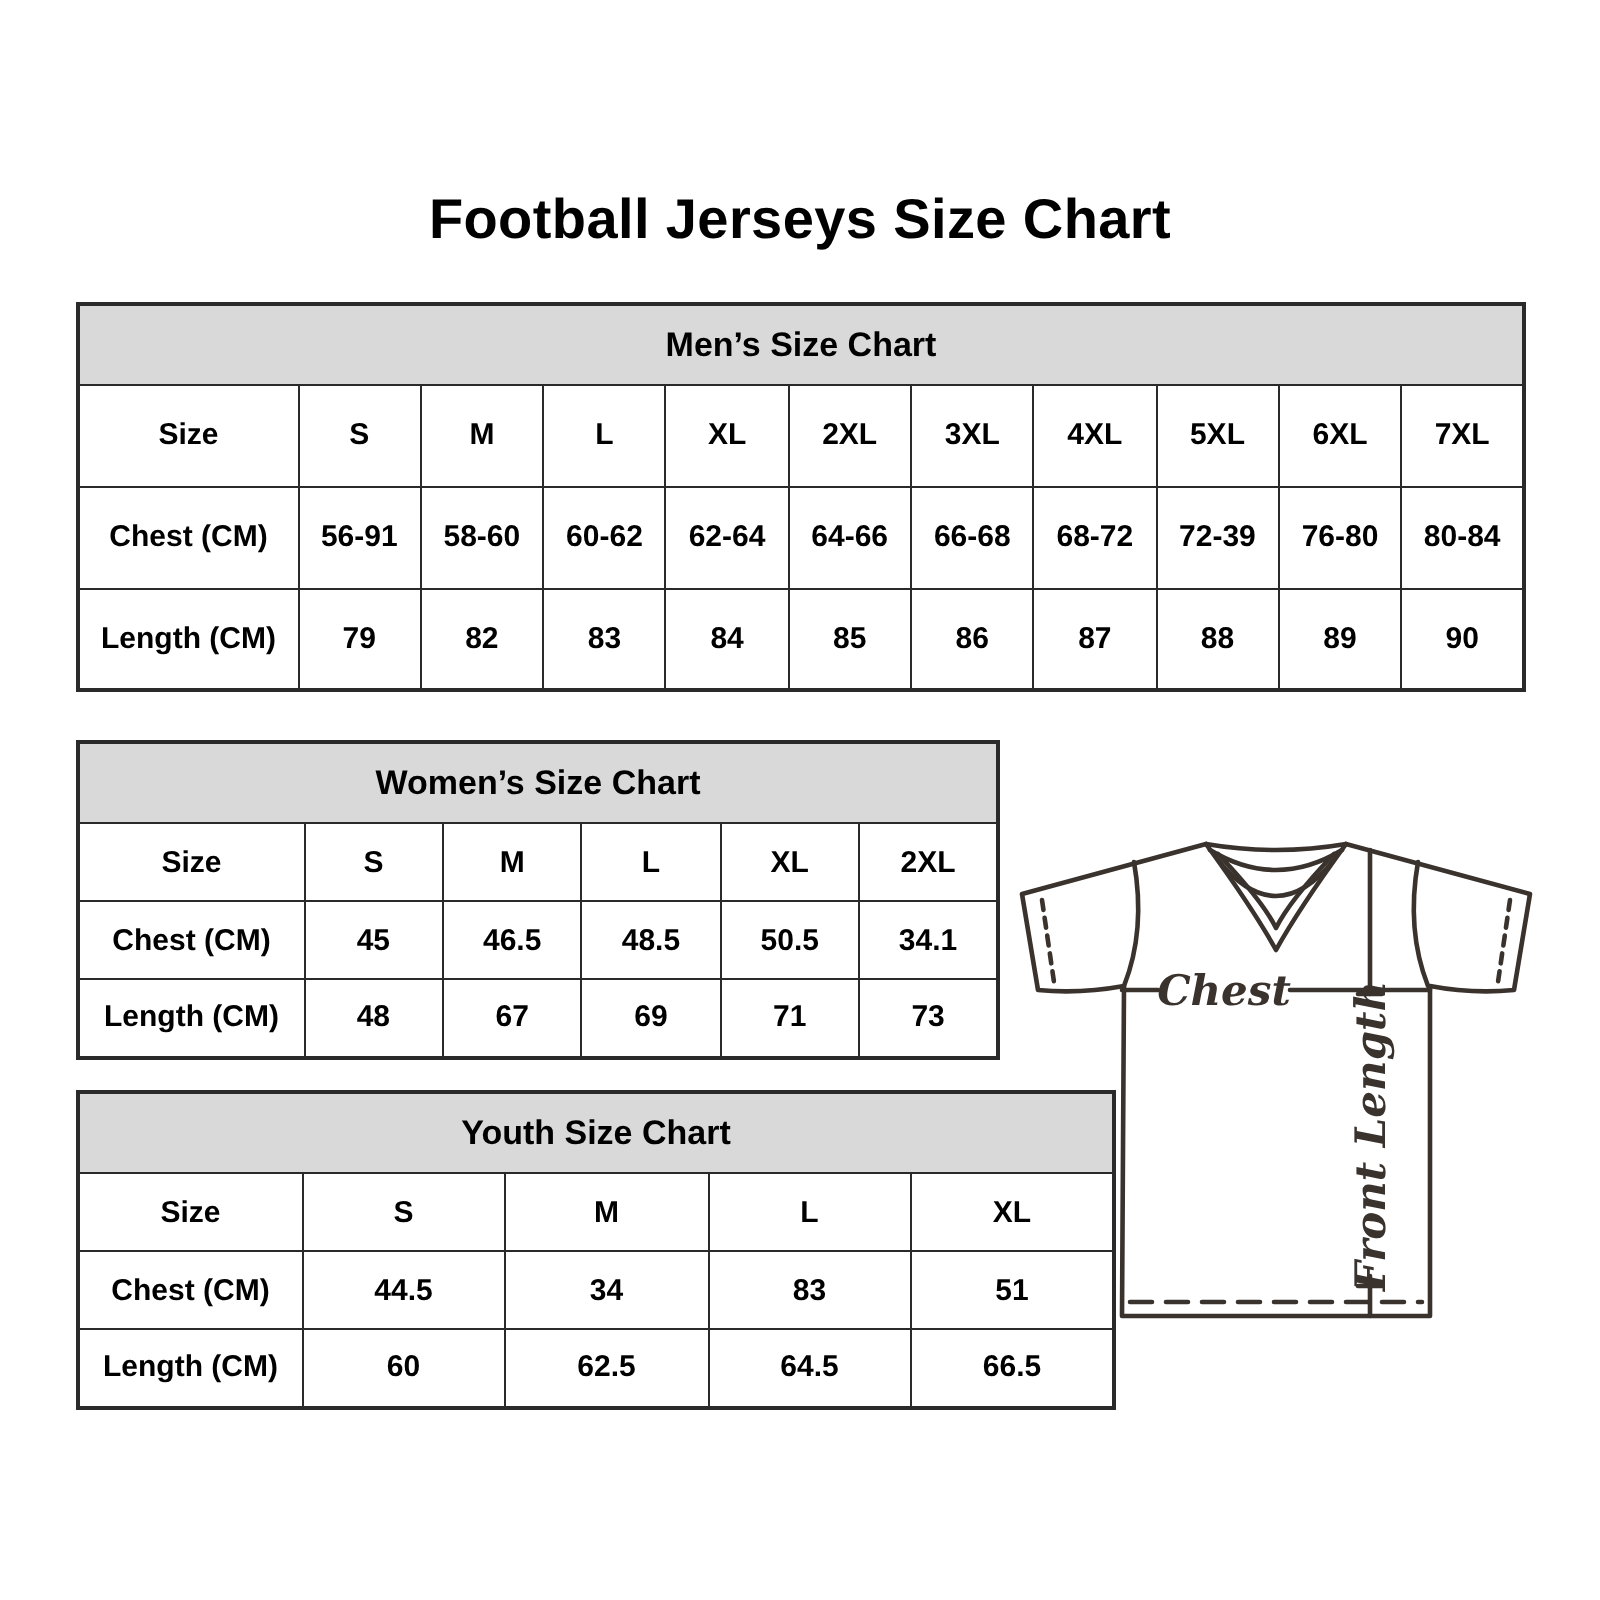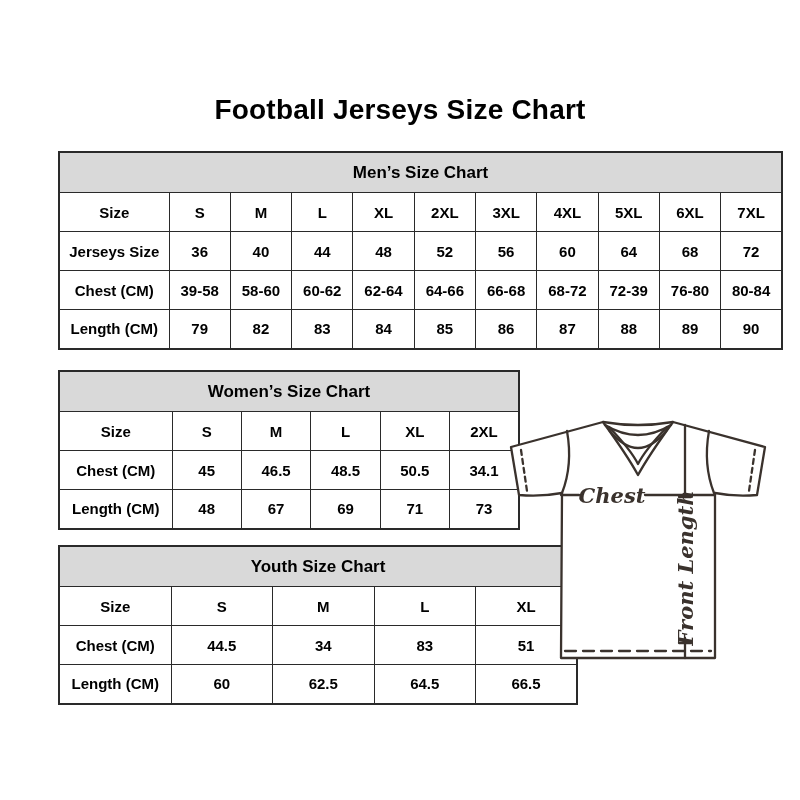--- a/index.html
+++ b/index.html
@@ -13,21 +13,21 @@
   body{
     width:800px;height:800px;position:relative;overflow:hidden;
     background:var(--background);
     font-family:"Liberation Sans",sans-serif;color:var(--text);
   }
   .page-title{
     position:absolute;left:0;top:96px;width:800px;
     text-align:center;font-size:28px;font-weight:bold;line-height:28px;
     letter-spacing:.2px;
   }
-  .tbl-wrap{position:absolute;margin-left:20px;}
+  .tbl-wrap{position:absolute;}
   .tbl-wrap.mens{left:38px;top:151px;width:725px;height:195px;}
   .tbl-wrap.womens{left:38px;top:370px;width:462px;height:157px;}
   .tbl-wrap.youth{left:38px;top:545px;width:520px;height:158px;}
   table.size-table{
     width:100%;height:100%;
     border-collapse:collapse;table-layout:fixed;
     border:2.5px solid var(--table-border);
   }
   table.size-table th,table.size-table td{
     border:1.6px solid var(--table-border);
@@ -79,35 +79,22 @@
           <td>L</td>
           <td>XL</td>
           <td>2XL</td>
           <td>3XL</td>
           <td>4XL</td>
           <td>5XL</td>
           <td>6XL</td>
           <td>7XL</td>
         </tr>
         <tr>
-          <td>Jerseys Size</td>
-          <td>36</td>
-          <td>40</td>
-          <td>44</td>
-          <td>48</td>
-          <td>52</td>
-          <td>56</td>
-          <td>60</td>
-          <td>64</td>
-          <td>68</td>
-          <td>72</td>
-        </tr>
-        <tr>
           <td>Chest (CM)</td>
-          <td>39-58</td>
+          <td>56-91</td>
           <td>58-60</td>
           <td>60-62</td>
           <td>62-64</td>
           <td>64-66</td>
           <td>66-68</td>
           <td>68-72</td>
           <td>72-39</td>
           <td>76-80</td>
           <td>80-84</td>
         </tr>

